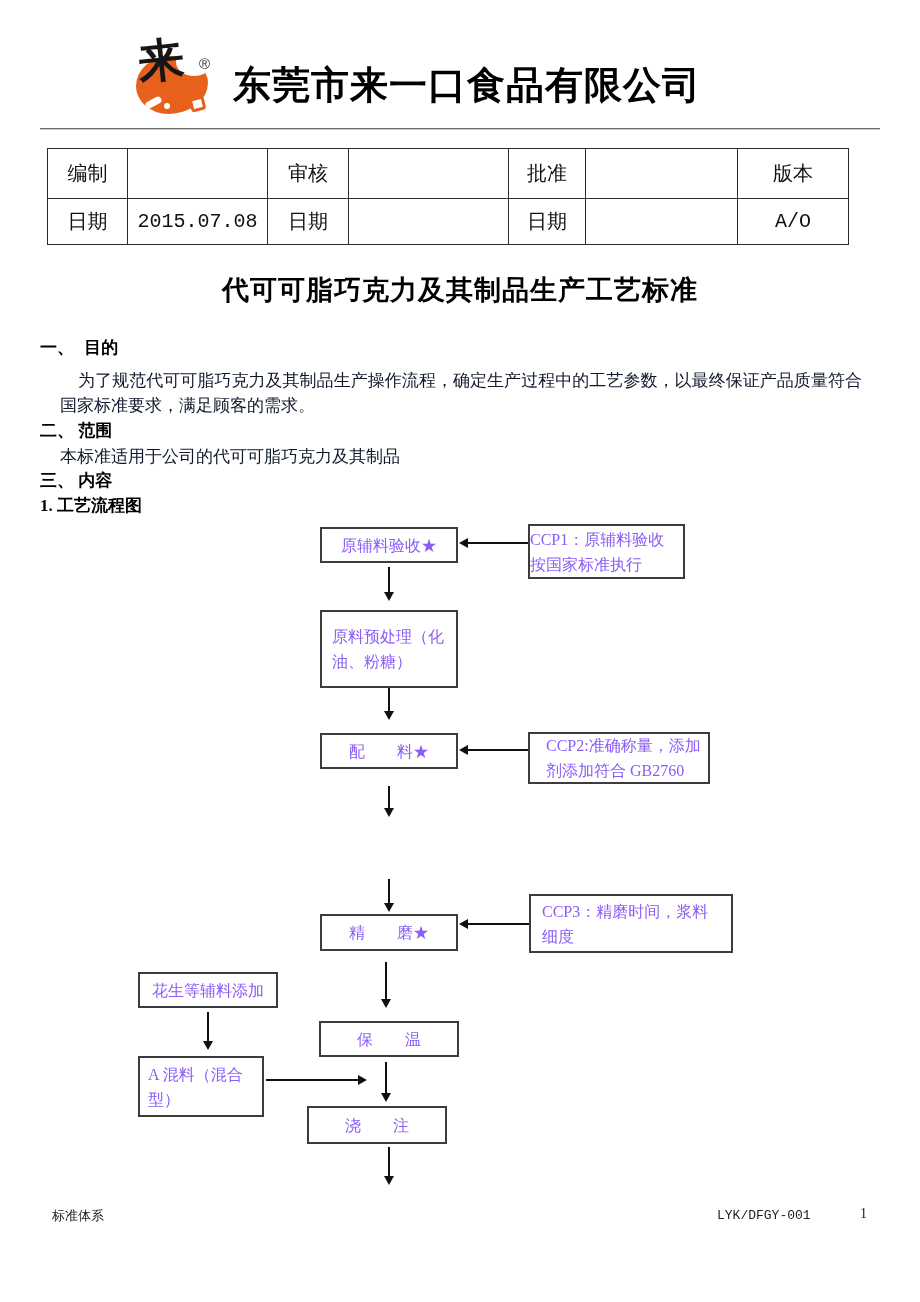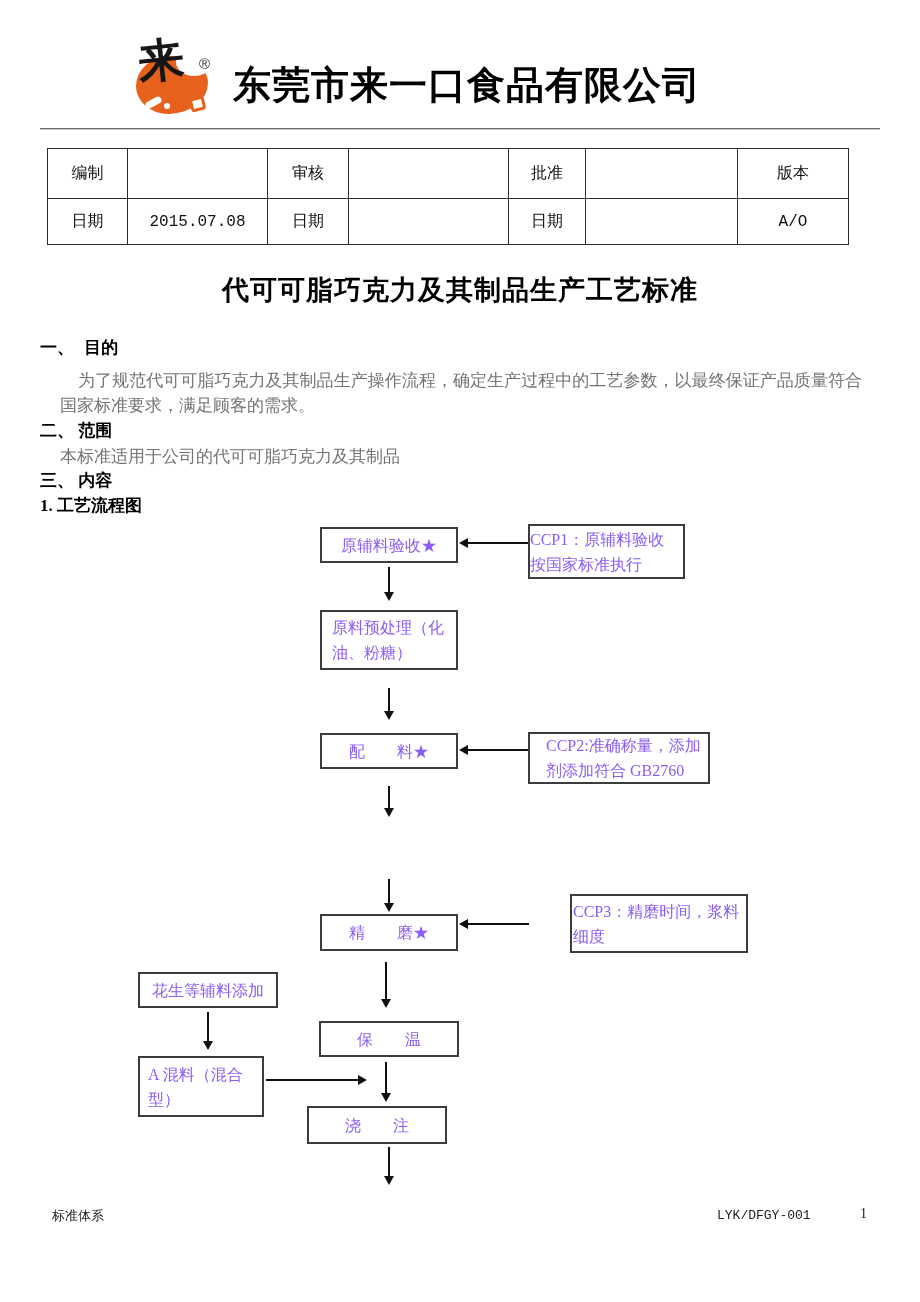--- a/index.html
+++ b/index.html
@@ -25,30 +25,30 @@
   .regmark { position:absolute; left:199px; top:55px; font-size:15px; color:#333;
     font-family:"Liberation Sans","DejaVu Sans",sans-serif; }
   .company-name { position:absolute; left:233px; top:60px; font-size:38px; font-weight:bold;
     letter-spacing:1px; color:#000; white-space:nowrap; }
   .header-rule { position:absolute; left:40px; top:128px; width:840px; height:2px;
     background:#6e6e6e; border-bottom:1px solid #c9c9c9; }
   
   .approval { position:absolute; left:47px; top:148px; border-collapse:collapse;
     table-layout:fixed; width:801px; }
   .approval td { border:1.5px solid #2c2c2c; text-align:center; vertical-align:middle;
-    font-size:16px; color:#111; }
+    font-size:20px; color:#111; }
   .approval tr.r1 td { height:50px; }
   .approval tr.r2 td { height:46px; }
   .mono { font-family:"Liberation Mono","DejaVu Sans Mono",monospace; }
   
   .doc-title { position:absolute; left:0; top:272px; width:920px; text-align:center;
     font-size:27px; font-weight:bold; color:#000; letter-spacing:1px; }
   .sec-head { position:absolute; left:40px; font-size:17px; font-weight:bold; color:#000;
     white-space:pre; }
-  .sec-body { position:absolute; left:60px; font-size:17px; color:#737373; line-height:25px; }
+  .sec-body { position:absolute; left:60px; font-size:17px; color:#0f172a; line-height:25px; }
   .purpose-body { top:368px; width:802px; text-align:justify; text-indent:18px; }
   
   .fbox { position:absolute; border:2px solid #3c3c3c; background:transparent; z-index:2;
     font-size:16px; color:#8b5cf6; display:flex; flex-direction:column; justify-content:center; }
   .fbox.center { align-items:center; }
   .fbox .ln { display:block; line-height:25px; }
   .va { position:absolute; width:2px; background:#101010; z-index:2; }
   .va::after { content:""; position:absolute; left:-4px; bottom:-8px;
     border-left:5px solid transparent; border-right:5px solid transparent;
     border-top:9px solid #101010; }
@@ -129,40 +129,40 @@
 
   <div class="fbox center" style="left:320px; top:527px; width:138px; height:36px;">
     <span class="ln">原辅料验收★</span>
   </div>
 
   <div class="fbox" style="left:528px; top:524px; width:157px; height:55px; ">
     <span class="ln">CCP1：原辅料验收</span>
     <span class="ln">按国家标准执行</span>
   </div>
 
-  <div class="fbox" style="left:320px; top:610px; width:138px; height:60px; padding-left:10px;">
+  <div class="fbox" style="left:320px; top:610px; width:138px; height:78px; padding-left:10px;">
     <span class="ln">原料预处理（化</span>
     <span class="ln">油、粉糖）</span>
   </div>
 
   <div class="fbox center" style="left:320px; top:733px; width:138px; height:36px;">
     <span class="ln">配　　料★</span>
   </div>
 
   <div class="fbox" style="left:528px; top:732px; width:182px; height:52px; padding-left:16px;">
     <span class="ln">CCP2:准确称量，添加</span>
     <span class="ln">剂添加符合 GB2760</span>
   </div>
 
 
   <div class="fbox center" style="left:320px; top:914px; width:138px; height:37px;">
     <span class="ln">精　　磨★</span>
   </div>
 
-  <div class="fbox" style="left:529px; top:894px; width:178px; height:59px; padding-left:1px;margin-left:41px;">
+  <div class="fbox" style="left:529px; top:894px; width:204px; height:59px; padding-left:11px;">
     <span class="ln">CCP3：精磨时间，浆料</span>
     <span class="ln">细度</span>
   </div>
 
   <div class="fbox center" style="left:138px; top:972px; width:140px; height:36px;">
     <span class="ln">花生等辅料添加</span>
   </div>
 
   <div class="fbox center" style="left:319px; top:1021px; width:140px; height:36px;">
     <span class="ln">保　　温</span>

